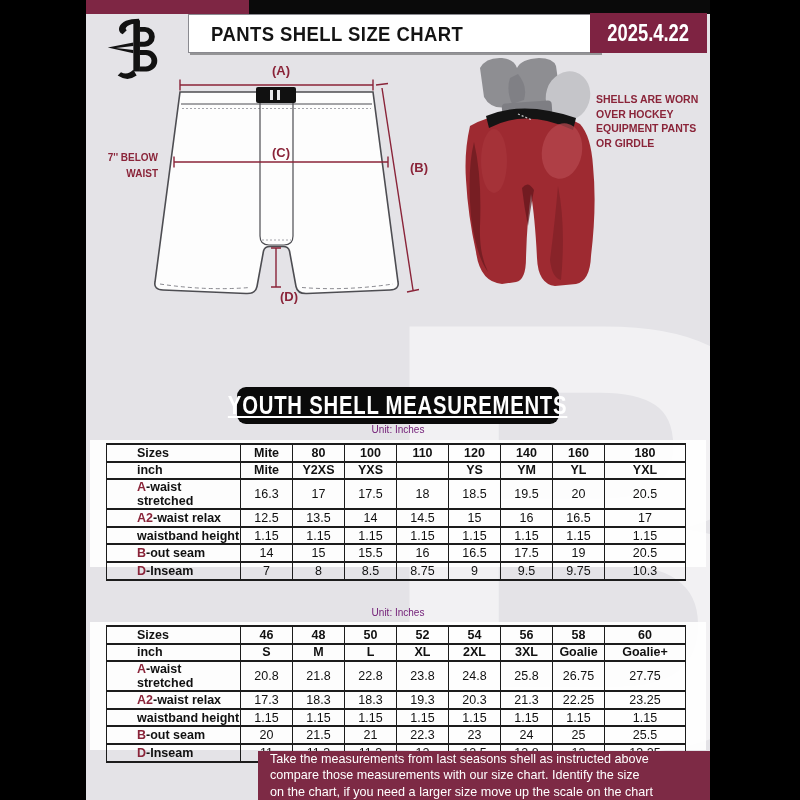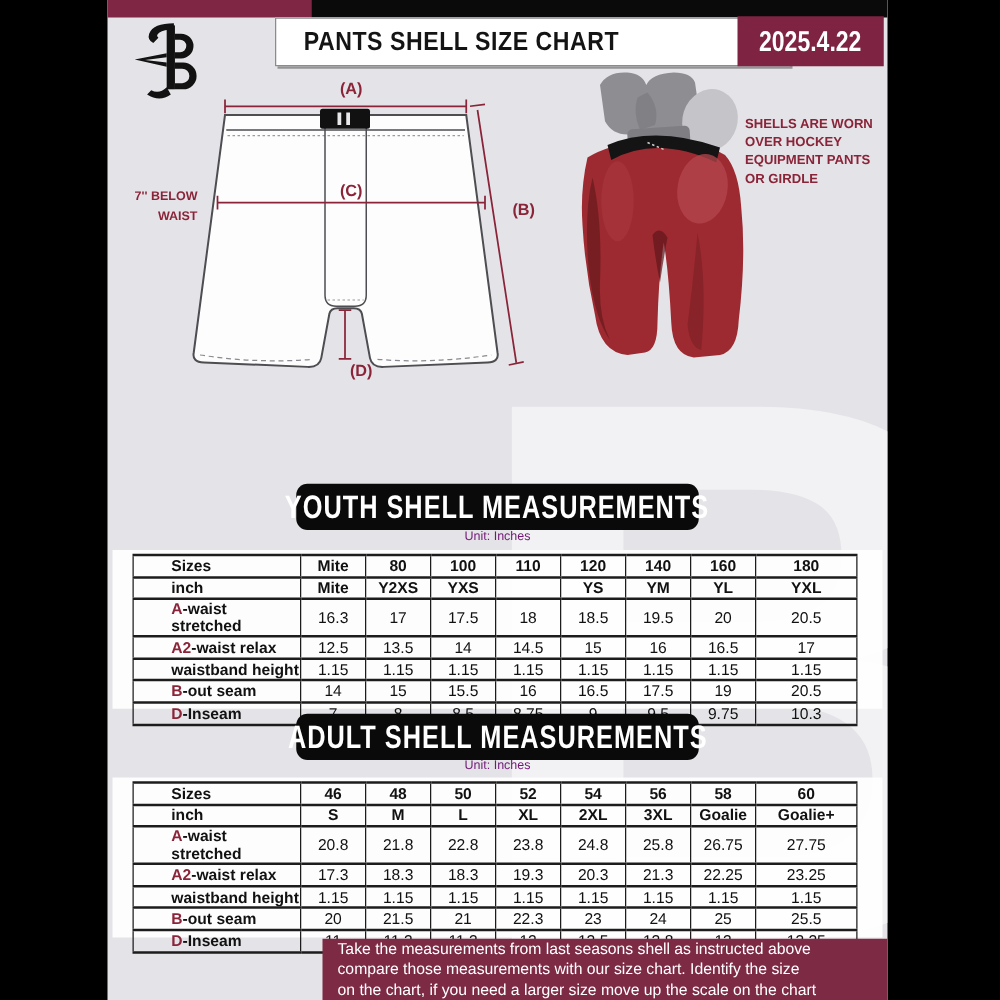--- a/index.html
+++ b/index.html
@@ -9,21 +9,21 @@
 
   .watermark{position:absolute;left:282px;top:290px;font-size:620px;line-height:.8;
              font-weight:bold;color:rgba(255,255,255,.5);z-index:0;pointer-events:none;}
 
   
   .strip-maroon{position:absolute;left:0;top:0;width:163px;height:14px;background:#7e2644;}
   .strip-black{position:absolute;left:163px;top:0;width:461px;height:14px;background:#0a0a0a;}
   .logo-header{position:absolute;left:18px;top:17px;width:62px;height:66px;color:#121212;z-index:3;}
   .title-box{position:absolute;left:102px;top:14px;width:412px;height:39px;background:#fff;
              border:1px solid #8a8a90;box-shadow:2px 2px 0 rgba(0,0,0,.35);z-index:2;
-             display:flex;align-items:center;padding-left:22px;box-sizing:border-box;margin-left:32px;}
+             display:flex;align-items:center;padding-left:22px;box-sizing:border-box;}
   .title-box .cond{font-size:21px;font-weight:600;letter-spacing:.5px;color:#141414;
                    transform:scaleX(.88);transform-origin:left center;white-space:nowrap;}
   .date-box{position:absolute;left:504px;top:13px;width:117px;height:40px;background:#7e2342;z-index:2;
             display:flex;align-items:center;justify-content:center;}
   .date-box .cond{font-size:23px;font-weight:bold;color:#fff;transform:scaleX(.8);white-space:nowrap;}
 
   
   .shorts-svg{position:absolute;left:50px;top:58px;z-index:1;}
   .below-waist{position:absolute;left:14px;top:150px;width:58px;text-align:right;z-index:2;
                font-size:10px;font-weight:bold;color:#8a2439;line-height:1.55;white-space:pre-line;}
@@ -42,21 +42,21 @@
   .bbanner .cond{font-size:26px;font-weight:bold;letter-spacing:1px;transform:scaleX(.78);white-space:nowrap;}
   .unit{position:absolute;left:0;width:624px;text-align:center;font-size:10px;color:#701a75;z-index:2;}
   .panel{position:absolute;left:4px;width:616px;background:rgba(255,255,255,.9);z-index:1;}
   table.size{border-collapse:collapse;table-layout:fixed;width:579px;margin:3px 0 0 16px;position:relative;z-index:2;}
   table.size td{border:1px solid #1c1c1c;border-top-width:2px;border-bottom-width:2px;
                 height:15.6px;font-size:12.5px;text-align:center;padding:0;color:#111;}
   table.size td.lbl{text-align:left;padding-left:30px;font-weight:bold;margin-left:20px;}
   table.size td.hdr{font-weight:bold;}
   .pfx{color:#8a2439;font-weight:bold;}
 
-  .y-banner{top:387px;} .y-unit{top:424px;} .y-panel{top:440px;height:127px;}
+  .y-banner{top:387px;text-decoration:underline;} .y-unit{top:424px;} .y-panel{top:440px;height:127px;}
   .a-banner{top:571px;} .a-unit{top:607px;} .a-panel{top:622px;height:128px;}
 
   
   .footer-black{position:absolute;left:0;top:751px;width:172px;height:49px;background:#0b0b0b;z-index:2;
                 display:flex;align-items:center;padding-left:20px;box-sizing:border-box;gap:9px;}
   .footer-logo{width:26px;height:28px;color:#cfcfd4;}
   .brand-word{color:#f2f2f2;font-size:11px;font-weight:bold;letter-spacing:5px;}
   .footer-maroon{position:absolute;left:172px;top:751px;width:452px;height:49px;background:#7d2a45;z-index:2;
                  color:#fff;font-size:12.6px;font-weight:500;line-height:1.3;
                  display:flex;align-items:center;padding-left:12px;box-sizing:border-box;white-space:pre-line;}
@@ -242,23 +242,20 @@
               <td>8.75</td>
               <td>9</td>
               <td>9.5</td>
               <td>9.75</td>
               <td>10.3</td>
             </tr>
           </tbody>
       </table>
     </div>
 
-    <div class="bbanner a-banner">
-      <span class="cond">ADULT SHELL MEASUREMENTS</span>
-    </div>
     <div class="unit a-unit">Unit: Inches</div>
     <div class="panel a-panel">
       <table class="size">
         <colgroup>
           <col style="width:134px">
             <col style="width:52px">
             <col style="width:52px">
             <col style="width:52px">
           <col style="width:52px">
             <col style="width:52px">

